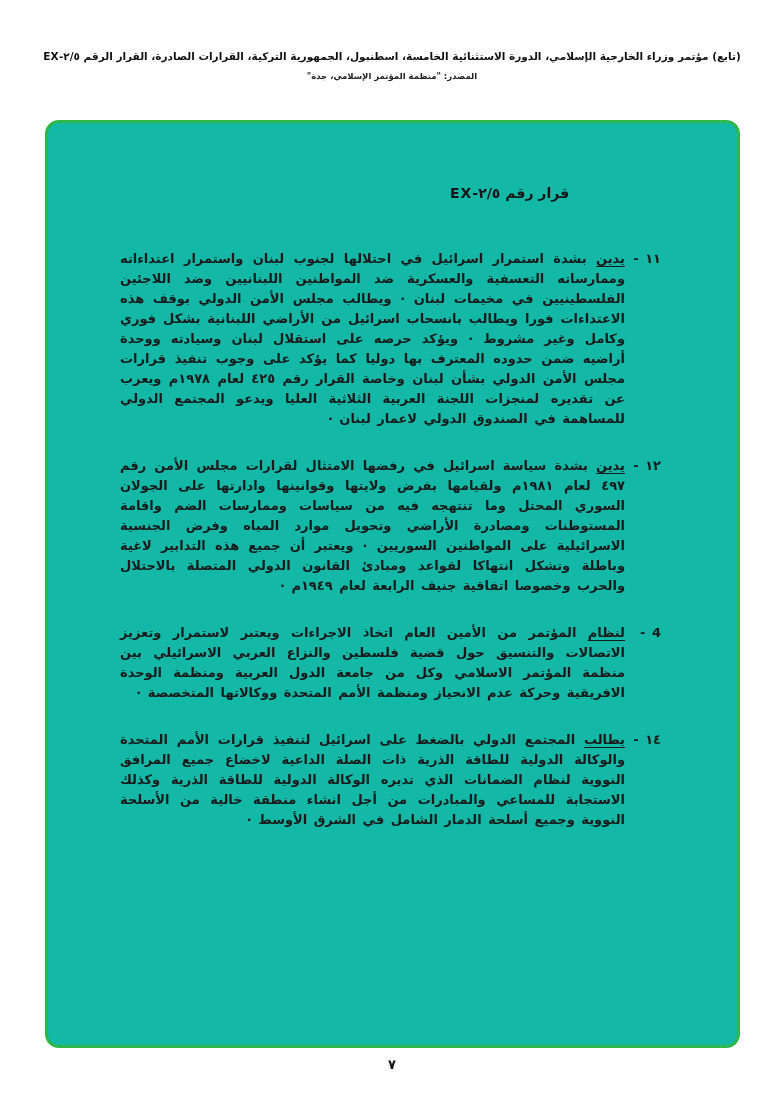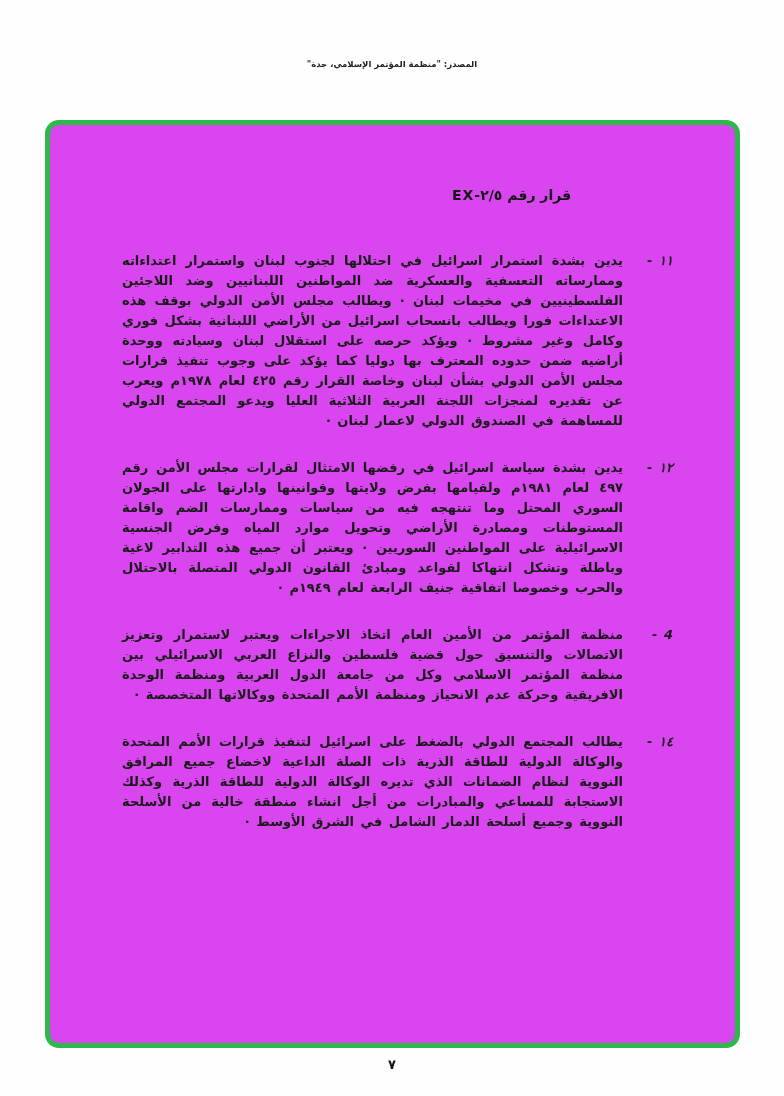--- a/index.html
+++ b/index.html
@@ -37,23 +37,23 @@
     color: #222;
   }
 
   
   .green-frame {
     position: absolute;
     top: 120px;
     left: 45px;
     width: 695px;
     height: 928px;
-    border: 5px solid #6d28d9;
+    border: 3px solid #6d28d9;
     border-radius: 14px;
-    background: #d946ef;
+    background: #14b8a6;
     overflow: hidden;
   }
 
   .frame-inner {
     position: relative;
     direction: rtl;
     padding: 62px 62px 30px 72px;
   }
 
   .res-title {
@@ -76,26 +76,26 @@
     font-size: 13px;
     font-weight: bold;
     line-height: 20px;
     text-align: justify;
     word-spacing: 2px;
     color: #1a1a1a;
   }
   .para:last-child { margin-bottom: 0; }
   .para-num {
     position: absolute;
-    right: 0;
+    right: 14px;
     top: 0;
     white-space: nowrap;
-    font-style: italic;
   }
   .para-lead {
+    text-decoration: underline;
     text-underline-offset: 3px;
   }
 
   
   .page-number {
     position: absolute;
     bottom: 24px;
     left: 0;
     width: 100%;
     text-align: center;
@@ -103,39 +103,40 @@
     font-weight: bold;
     color: #111;
   }
 </style>
 </head>
 <body>
 
 <div class="page">
 
   <div class="doc-header">
+    <div class="line1">(تابع) مؤتمر وزراء الخارجية الإسلامي، الدورة الاستثنائية الخامسة، اسطنبول، الجمهورية التركية، القرارات الصادرة، القرار الرقم ٢/٥-EX</div>
     <div class="line2">المصدر: "منظمة المؤتمر الإسلامي، جدة"</div>
   </div>
 
   <div class="green-frame" style="border-color: rgb(45, 184, 76);">
     <div class="frame-inner">
 
       <div class="res-title">قرار رقم ٢/٥-EX</div>
 
       <div id="paragraph-list">
   <div class="para">
     <span class="para-num">١١ -</span><span class="para-lead">يدين</span><span> بشدة استمرار اسرائيل في احتلالها لجنوب لبنان واستمرار اعتداءاته وممارساته التعسفية والعسكرية ضد المواطنين اللبنانيين وضد اللاجئين الفلسطينيين في مخيمات لبنان · ويطالب مجلس الأمن الدولي بوقف هذه الاعتداءات فورا ويطالب بانسحاب اسرائيل من الأراضي اللبنانية بشكل فوري وكامل وغير مشروط · ويؤكد حرصه على استقلال لبنان وسيادته ووحدة أراضيه ضمن حدوده المعترف بها دوليا كما يؤكد على وجوب تنفيذ قرارات مجلس الأمن الدولي بشأن لبنان وخاصة القرار رقم ٤٢٥ لعام ١٩٧٨م ويعرب عن تقديره لمنجزات اللجنة العربية الثلاثية العليا ويدعو المجتمع الدولي للمساهمة في الصندوق الدولي لاعمار لبنان ·</span>
   </div>
 
   <div class="para">
     <span class="para-num">١٢ -</span><span class="para-lead">يدين</span><span> بشدة سياسة اسرائيل في رفضها الامتثال لقرارات مجلس الأمن رقم ٤٩٧ لعام ١٩٨١م ولقيامها بفرض ولايتها وقوانينها وادارتها على الجولان السوري المحتل وما تنتهجه فيه من سياسات وممارسات الضم واقامة المستوطنات ومصادرة الأراضي وتحويل موارد المياه وفرض الجنسية الاسرائيلية على المواطنين السوريين · ويعتبر أن جميع هذه التدابير لاغية وباطلة وتشكل انتهاكا لقواعد ومبادئ القانون الدولي المتصلة بالاحتلال والحرب وخصوصا اتفاقية جنيف الرابعة لعام ١٩٤٩م ·</span>
   </div>
 
   <div class="para">
-    <span class="para-num">4 -</span><span class="para-lead">منظمة</span><span> المؤتمر من الأمين العام اتخاذ الاجراءات ويعتبر لاستمرار وتعزيز الاتصالات والتنسيق حول قضية فلسطين والنزاع العربي الاسرائيلي بين منظمة المؤتمر الاسلامي وكل من جامعة الدول العربية ومنظمة الوحدة الافريقية وحركة عدم الانحياز ومنظمة الأمم المتحدة ووكالاتها المتخصصة ·</span>
+    <span class="para-num">4 -</span><span class="para-lead">لنظام</span><span> المؤتمر من الأمين العام اتخاذ الاجراءات ويعتبر لاستمرار وتعزيز الاتصالات والتنسيق حول قضية فلسطين والنزاع العربي الاسرائيلي بين منظمة المؤتمر الاسلامي وكل من جامعة الدول العربية ومنظمة الوحدة الافريقية وحركة عدم الانحياز ومنظمة الأمم المتحدة ووكالاتها المتخصصة ·</span>
   </div>
 
   <div class="para">
     <span class="para-num">١٤ -</span><span class="para-lead">يطالب</span><span> المجتمع الدولي بالضغط على اسرائيل لتنفيذ قرارات الأمم المتحدة والوكالة الدولية للطاقة الذرية ذات الصلة الداعية لاخضاع جميع المرافق النووية لنظام الضمانات الذي تديره الوكالة الدولية للطاقة الذرية وكذلك الاستجابة للمساعي والمبادرات من أجل انشاء منطقة خالية من الأسلحة النووية وجميع أسلحة الدمار الشامل في الشرق الأوسط ·</span>
   </div>
 </div>
 
     </div>
   </div>
 

